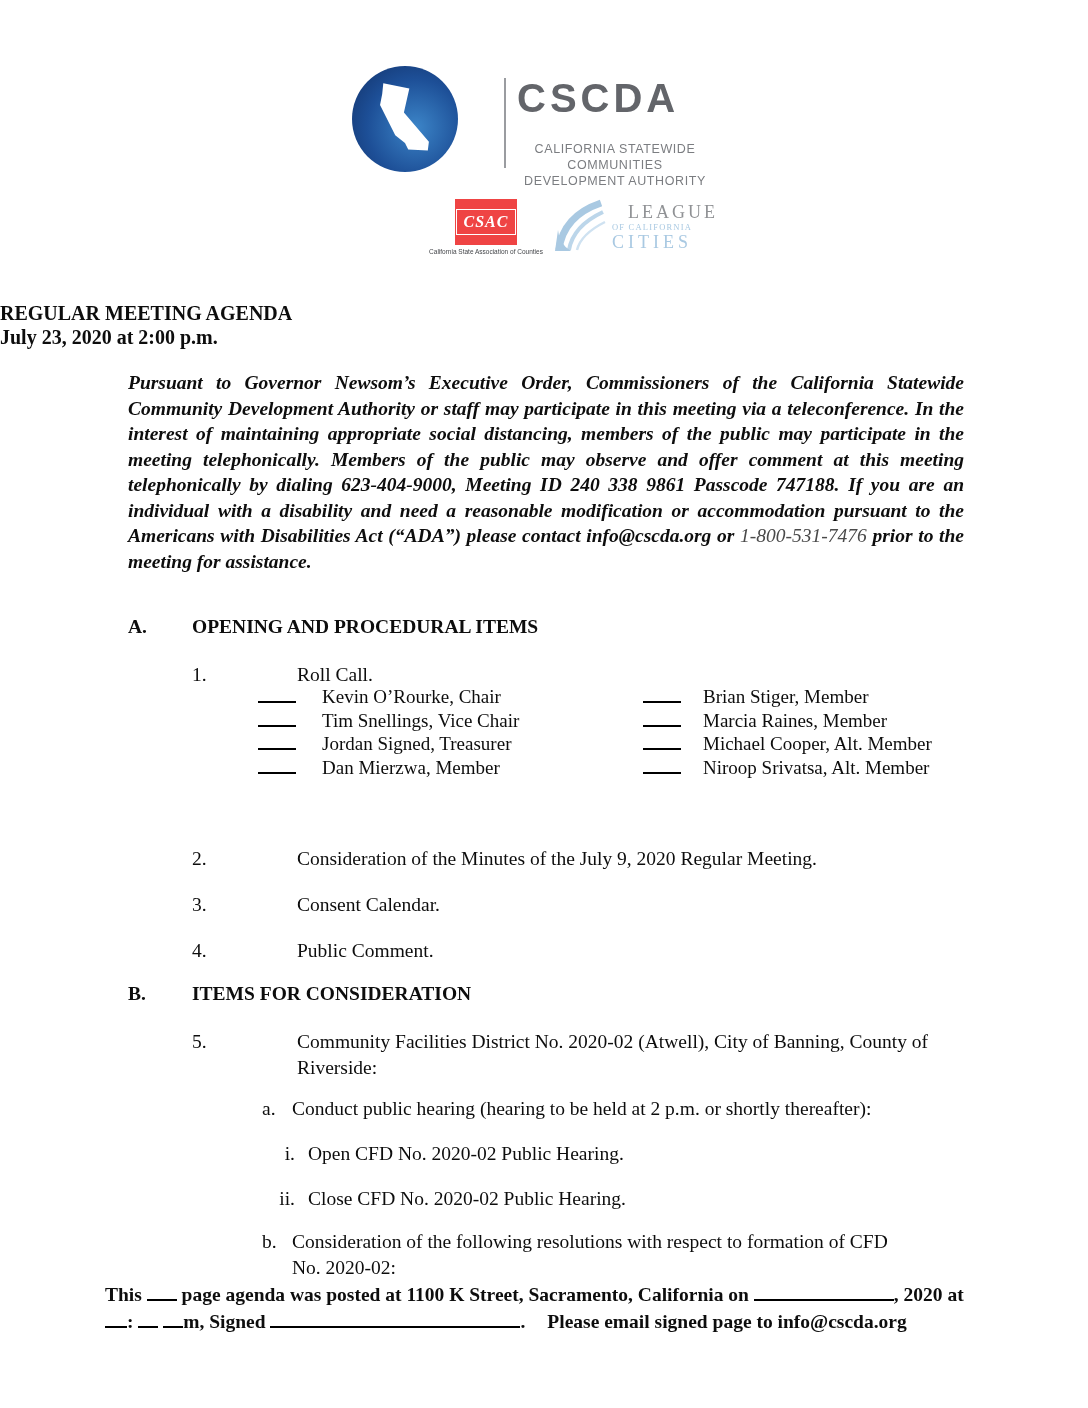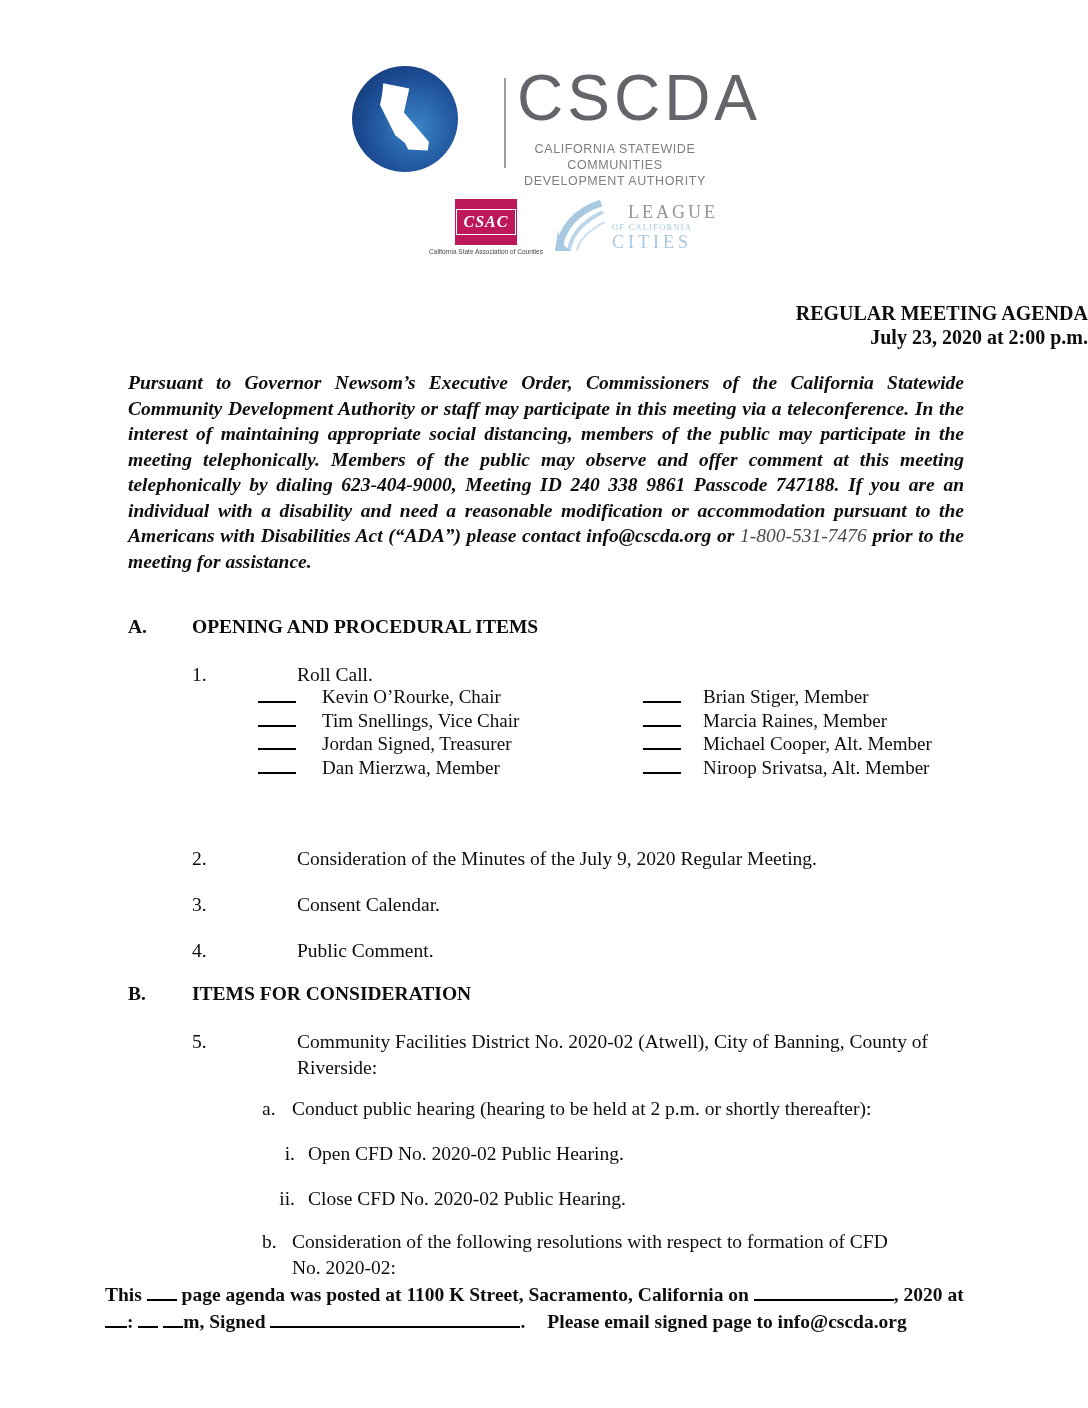--- a/index.html
+++ b/index.html
@@ -15,49 +15,49 @@
   
   .logo-circle{
     position:absolute;left:352px;top:66px;width:106px;height:106px;border-radius:50%;
     background:radial-gradient(circle at 60% 58%, #3c85c8 0%, #1d4f97 55%, #173f7e 78%, #6fb1e3 97%);
     display:flex;align-items:center;justify-content:center;
   }
   .logo-circle svg{width:66px;height:76px;display:block;}
   .logo-divider{position:absolute;left:504px;top:78px;width:2px;height:90px;background:#9a9ca0;}
   .logo-acronym{
     position:absolute;left:517px;top:66px;width:246px;
-    font-family:"Liberation Sans", sans-serif;font-weight:normal;font-size:64px;
+    font-family:"Liberation Sans", sans-serif;font-weight:bold;font-size:40px;
     letter-spacing:4px;color:#63656a;line-height:64px;
   }
   .logo-tagline{
     position:absolute;left:486px;top:141px;width:258px;text-align:center;
     font-family:"Liberation Sans", sans-serif;font-size:12.5px;color:#7b7d81;
     letter-spacing:0.6px;line-height:16px;
   }
   .csac-box{
-    position:absolute;left:455px;top:199px;width:62px;height:46px;background:#be185d;
+    position:absolute;left:455px;top:199px;width:62px;height:46px;background:#ef4444;
     display:flex;align-items:center;justify-content:center;
   }
   .csac-inner{
     border:1px solid #ffffff;padding:3px 7px;
     font-family:"Liberation Serif", serif;font-style:italic;font-weight:bold;
     color:#ffffff;font-size:16px;letter-spacing:1px;
   }
   .csac-caption{
     position:absolute;left:408px;top:248px;width:156px;text-align:center;
     font-family:"Liberation Sans", sans-serif;font-size:6.5px;color:#44464a;
   }
   .league-swoosh{position:absolute;left:553px;top:198px;width:58px;height:54px;}
   .league-text{position:absolute;left:612px;top:203px;width:120px;font-family:"Liberation Serif", serif;}
   .league-l1{font-size:18px;color:#909295;letter-spacing:3px;line-height:19px;margin-left:16px;}
   .league-l2{font-size:8.5px;color:#a9c9e2;letter-spacing:1.2px;line-height:10px;}
   .league-l3{font-size:18px;color:#a9c9e2;letter-spacing:4px;line-height:20px;}
   
   .doc-title{
-    position:absolute;left:0;top:301px;width:1088px;text-align:right;
+    position:absolute;left:0;top:301px;width:1088px;text-align:left;
     font-weight:bold;font-size:20px;line-height:24px;
   }
   
   .notice{
     position:absolute;left:128px;top:370px;width:836px;
     font-size:19.5px;line-height:25.5px;font-style:italic;font-weight:bold;
     text-align:justify;
   }
   .notice .phone{font-weight:normal;color:#4a4a4a;}
   

